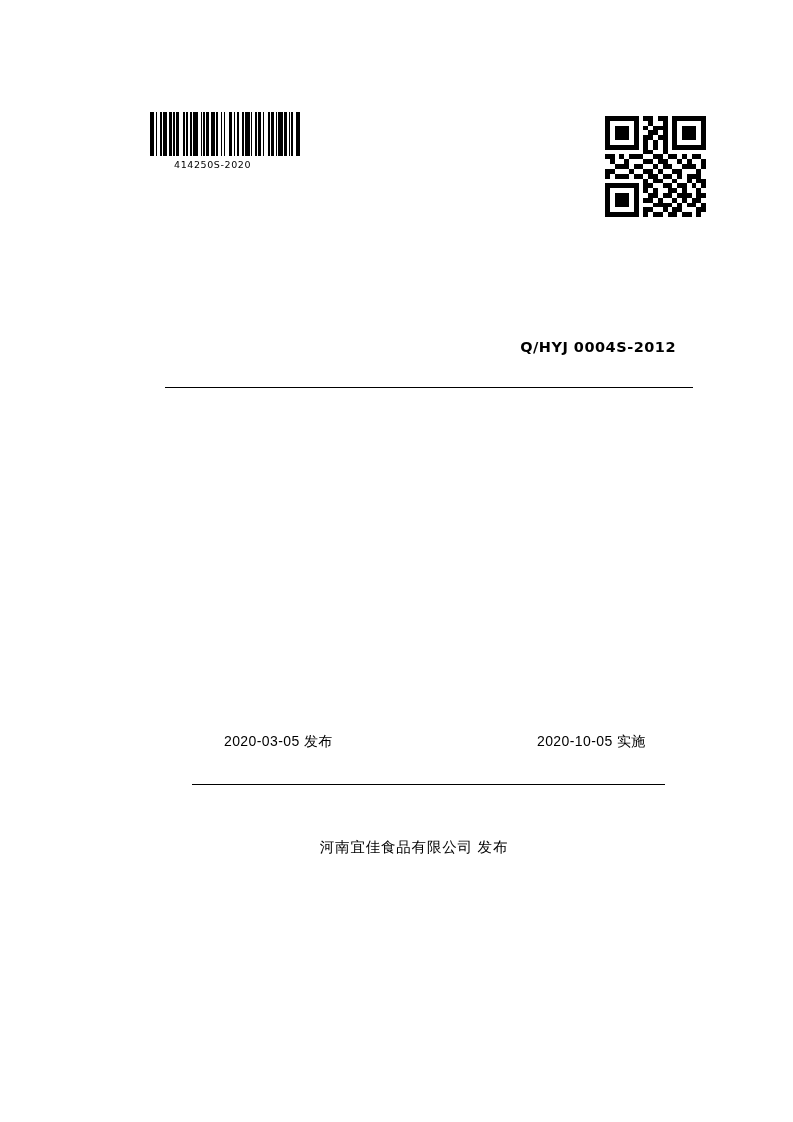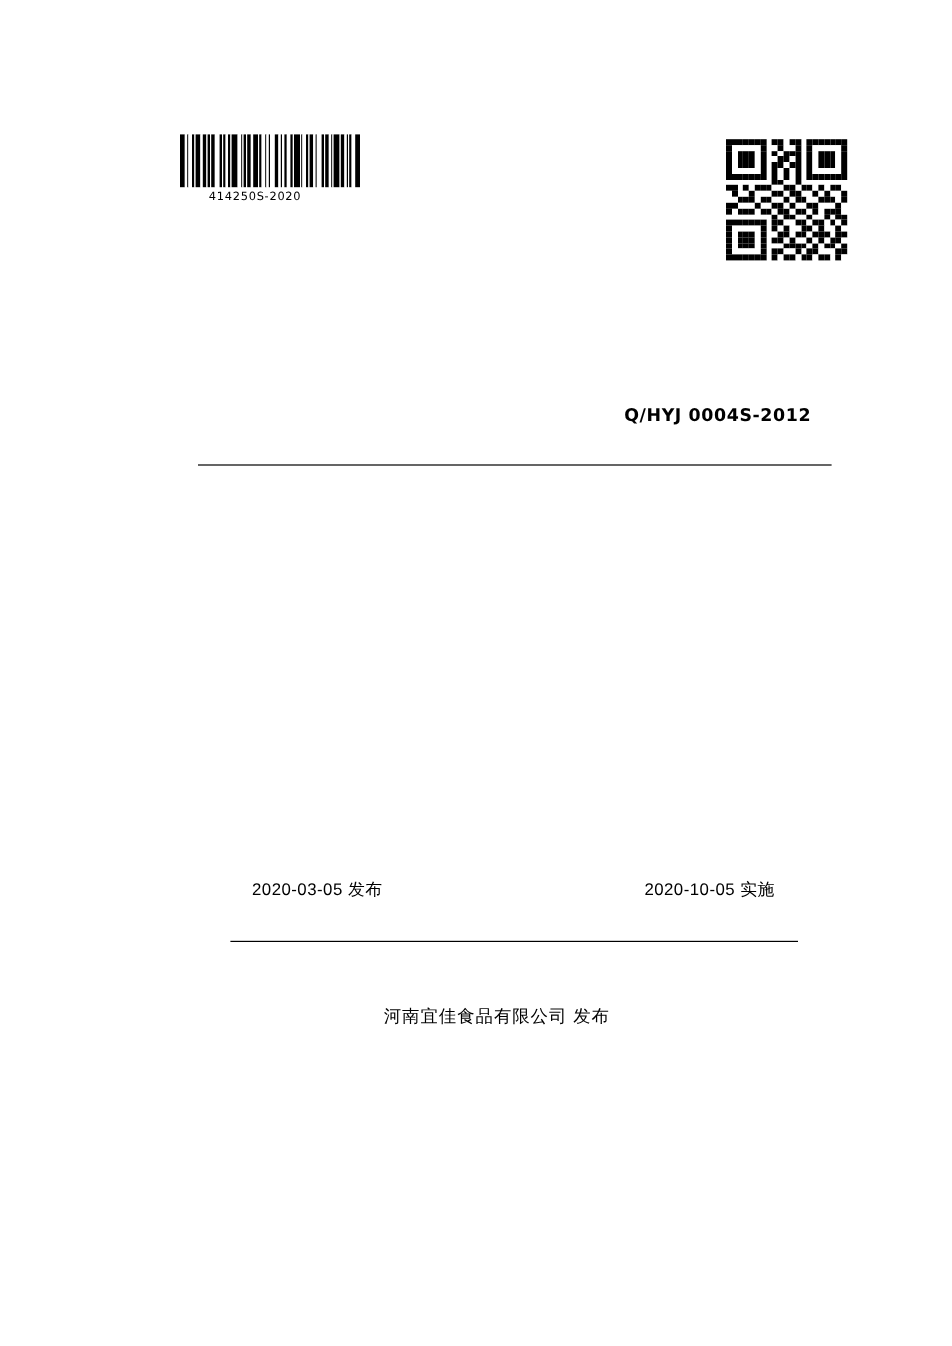--- a/index.html
+++ b/index.html
@@ -107,21 +107,21 @@
     top: 494px;
     text-align: center;
     font-size: 43px;
     font-weight: bold;
     letter-spacing: 6px;
   }
 
   
   .date-issue {
     position: absolute;
-    left: 178px;
+    left: 192px;
     top: 733px;
     font-size: 14px;
     letter-spacing: 0.4px;
   }
   .date-effective {
     position: absolute;
     left: 505px;
     top: 733px;
     font-size: 14px;
     letter-spacing: 0.4px;

